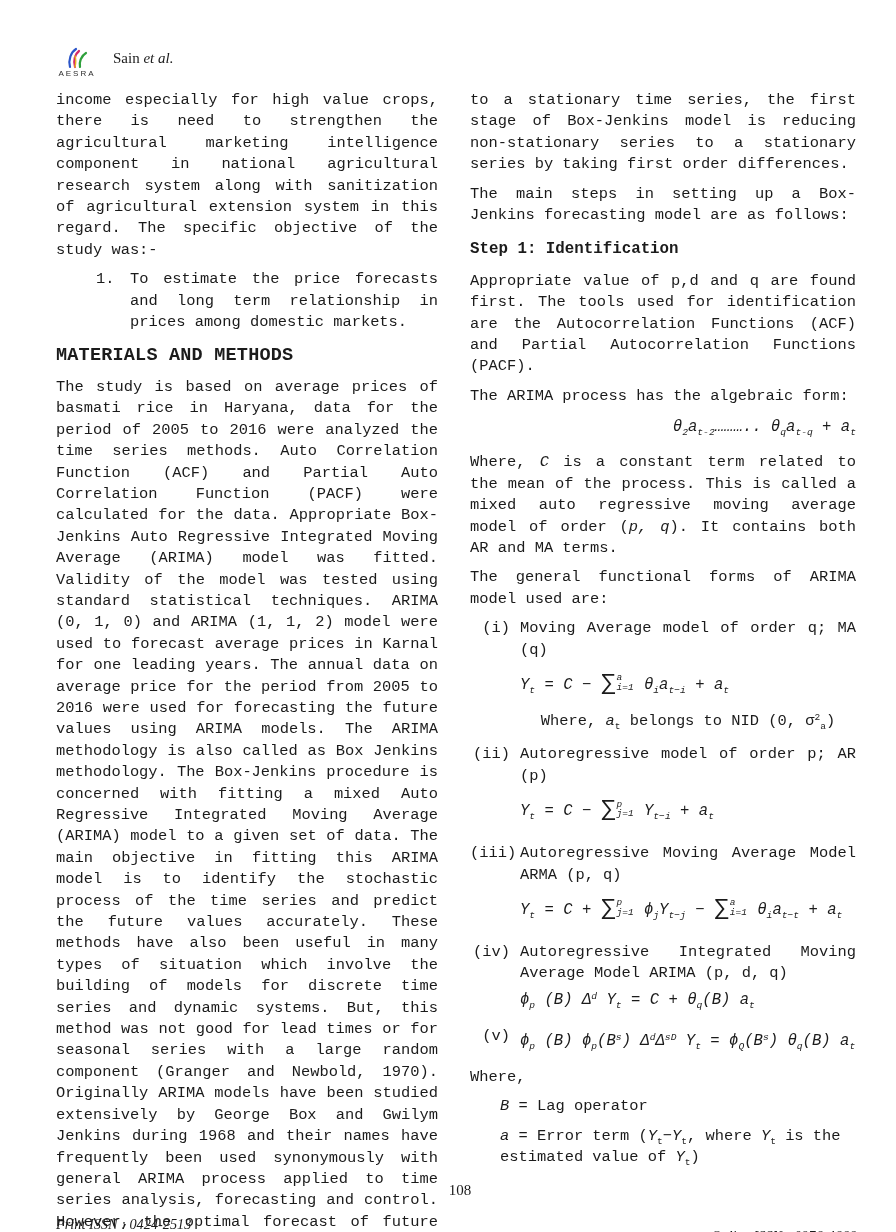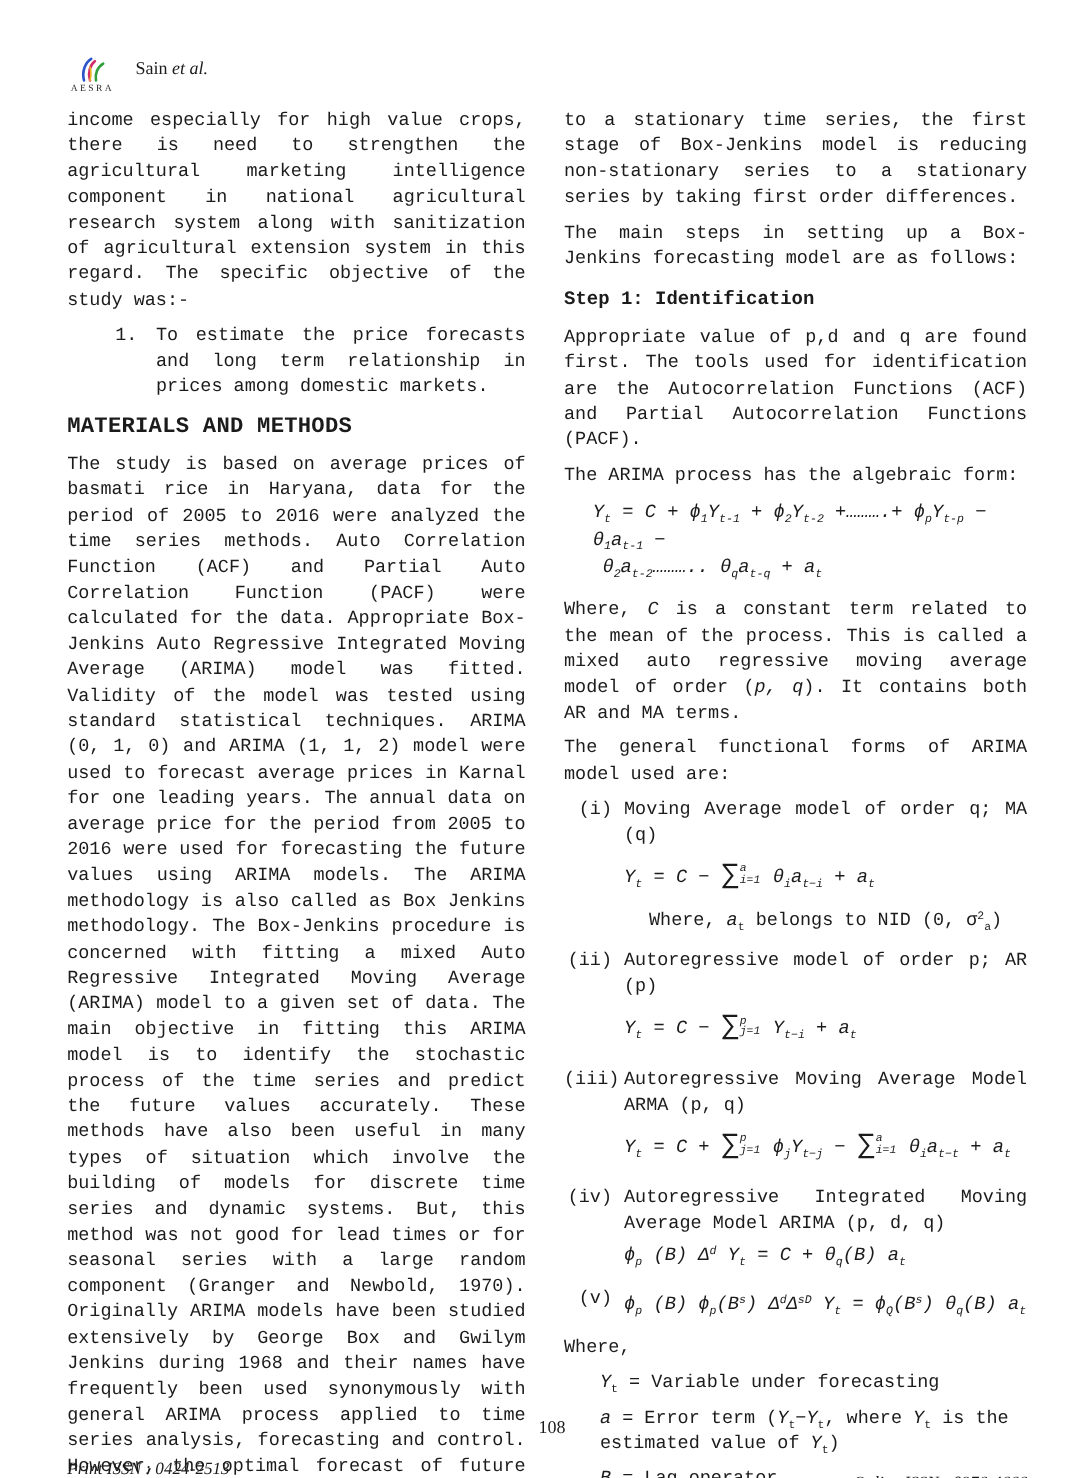--- a/index.html
+++ b/index.html
@@ -5,35 +5,35 @@
   html,body{margin:0;padding:0;background:#e8e8e8;}
   .page{
     position:relative;width:896px;height:1232px;background:#ffffff;
     color:#1b1b1b;font-family:"Liberation Serif","DejaVu Serif",serif;
     margin:0 auto;overflow:hidden;
   }
   
   .header{position:absolute;left:56px;top:47px;display:flex;align-items:flex-start;gap:15px;}
   .logo{display:flex;flex-direction:column;align-items:center;width:42px;}
   .logo svg{display:block;}
-  .logo-text{font-family:Liberation Serif, serif;font-size:8px;letter-spacing:2px;color:#2b2b2b;margin-top:0px;}
+  .logo-text{font-family:Liberation Sans, sans-serif;font-size:8px;letter-spacing:2px;color:#2b2b2b;margin-top:0px;}
   .authors{font-size:15px;padding-top:3px;}
   
   .col{position:absolute;top:90px;font-size:15.4px;line-height:21.4px;text-align:justify;font-family:Liberation Mono, monospace;}
   .col-left{left:56px;width:382px;}
   .col-right{left:470px;width:386px;}
   .col p{margin:0 0 8px 0;}
   .num-item{display:grid;grid-template-columns:26px 1fr;column-gap:8px;margin:2px 0 8px 40px;}
   .num-item .marker{text-align:left;}
   h2.section{font-size:18.5px;font-weight:bold;text-align:left;margin:12px 0 10px 0;letter-spacing:0.2px;}
   h3.step{font-size:15.8px;font-weight:bold;text-align:left;margin:13px 0 10px 0;}
   
   .eq{font-style:italic;text-align:left;font-size:15.6px;line-height:23px;}
   .main-eq{margin:9px 0 13px 24px;}
-  .main-eq .eq-l2{padding-left:8px;}
+  .main-eq .eq-l2{padding-left:8px;text-align:right;}
   sub,sup{font-size:0.62em;line-height:0;}
   sub{vertical-align:-0.4em;}
   sup{vertical-align:0.5em;}
   .sum{display:inline-flex;align-items:center;font-style:normal;margin:0 1px;}
   .sum .sg{font-size:23px;line-height:20px;}
   .sum .lims{display:inline-flex;flex-direction:column;align-items:flex-start;font-size:9.5px;line-height:9.5px;font-style:italic;margin-left:1px;}
   
   .model{display:grid;grid-template-columns:40px 1fr;column-gap:10px;margin:0 0 6px 0;}
   .model .marker{text-align:right;}
   .model-label{text-align:justify;margin-bottom:2px;}
@@ -78,21 +78,20 @@
   </div>
 
   <div class="col col-right">
     <p>to a stationary time series, the first stage of Box-Jenkins model is reducing non-stationary series to a stationary series by taking first order differences.</p>
     <p>The main steps in setting up a Box-Jenkins forecasting model are as follows:</p>
     <h3 class="step">Step 1: Identification</h3>
     <p>Appropriate value of p,d and q are found first. The tools used for identification are the Autocorrelation Functions (ACF) and Partial Autocorrelation Functions (PACF).</p>
     <p>The ARIMA process has the algebraic form:</p>
 
     <div class="eq main-eq">
-      <div>Y<sub>t</sub> = C + ϕ<sub>1</sub>Y<sub>t-1</sub> + ϕ<sub>2</sub>Y<sub>t-2</sub> +……….+ ϕ<sub>p</sub>Y<sub>t-p</sub> − θ<sub>1</sub>a<sub>t-1</sub> −</div>
       <div class="eq-l2">θ<sub>2</sub>a<sub>t-2</sub>……….. θ<sub>q</sub>a<sub>t-q</sub> + a<sub>t</sub></div>
     </div>
 
     <p>Where, <i>C</i> is a constant term related to the mean of the process. This is called a mixed auto regressive moving average model of order (<i>p, q</i>). It contains both AR and MA terms.</p>
     <p>The general functional forms of ARIMA model used are:</p>
 
     <div class="model">
       <div class="marker">(i)</div>
       <div class="model-body">
         <div class="model-label">Moving Average model of order q; MA (q)</div>
@@ -150,22 +149,21 @@
     </div>
 
     <div class="model">
       <div class="marker">(v)</div>
       <div class="model-body">
         <div class="eq flat">ϕ<sub>p</sub> (B) ϕ<sup><i></i></sup><i><sub>p</sub>(B<sup>s</sup>) Δ<sup>d</sup>Δ<sup>sD</sup> Y<sub>t</sub> = ϕ<sup></sup></i><sub>Q</sub>(B<sup>s</sup>) θ<sub>q</sub>(B) a<sub>t</sub></div>
       </div>
     </div>
 
     <div class="where-label">Where,</div>
-    <div class="def"><i>Y</i><sub>t</sub> = Variable under forecasting</div>
+    <div class="def"><i>B</i> = Lag operator</div>
     <div class="def"><i>a</i> = Error term (<i>Y</i><sub>t</sub>−<i>Y</i><sub>t</sub>, where <i>Y</i><sub>t</sub> is the estimated value of <i>Y</i><sub>t</sub>)</div>
-    <div class="def"><i>B</i> = Lag operator</div>
   </div>
 
   <div class="footer-left">Print ISSN : 0424-2513</div>
   <div class="page-number">108</div>
   <div class="footer-right">Online ISSN : 0976-4666</div>
 
 </div>
 
 </body></html>

